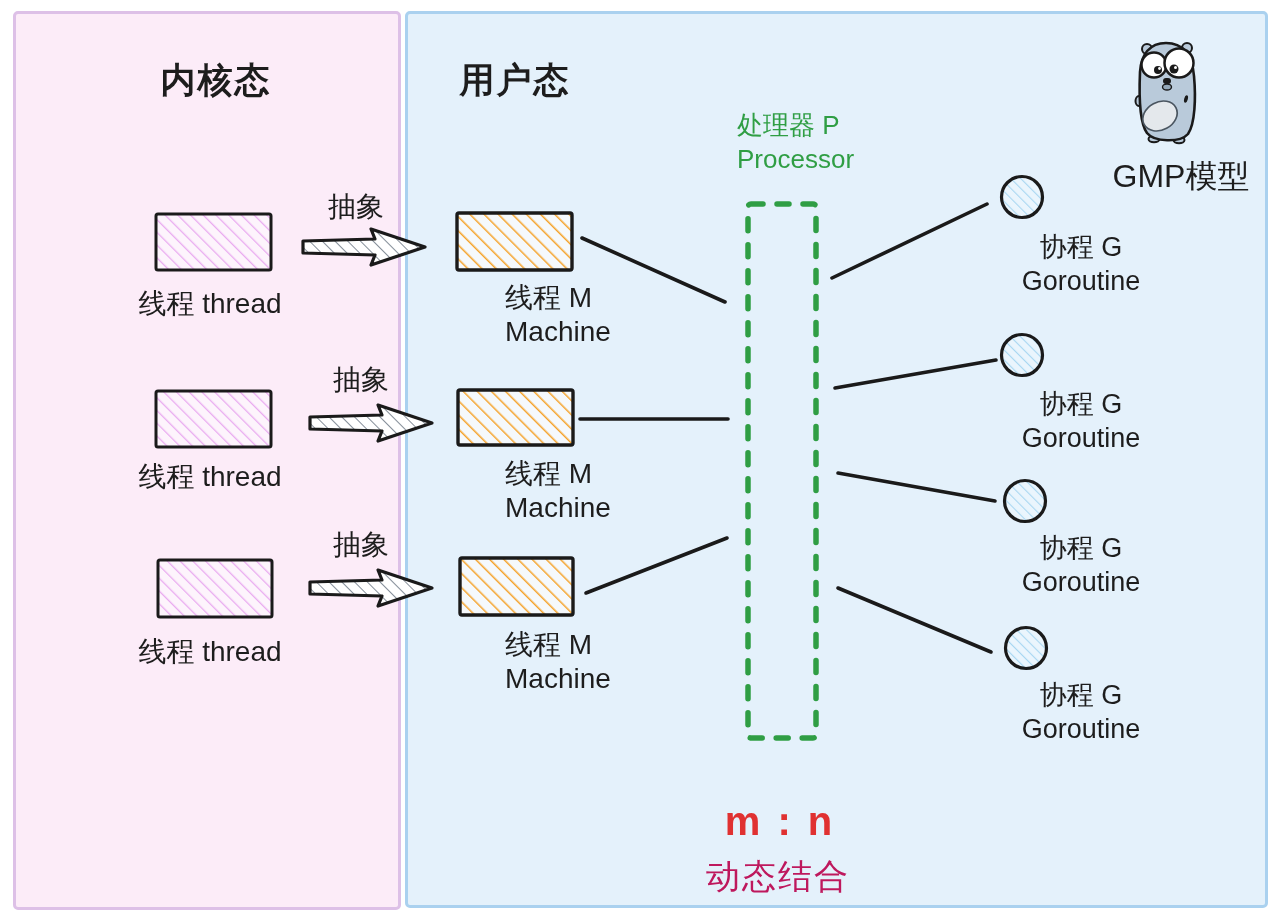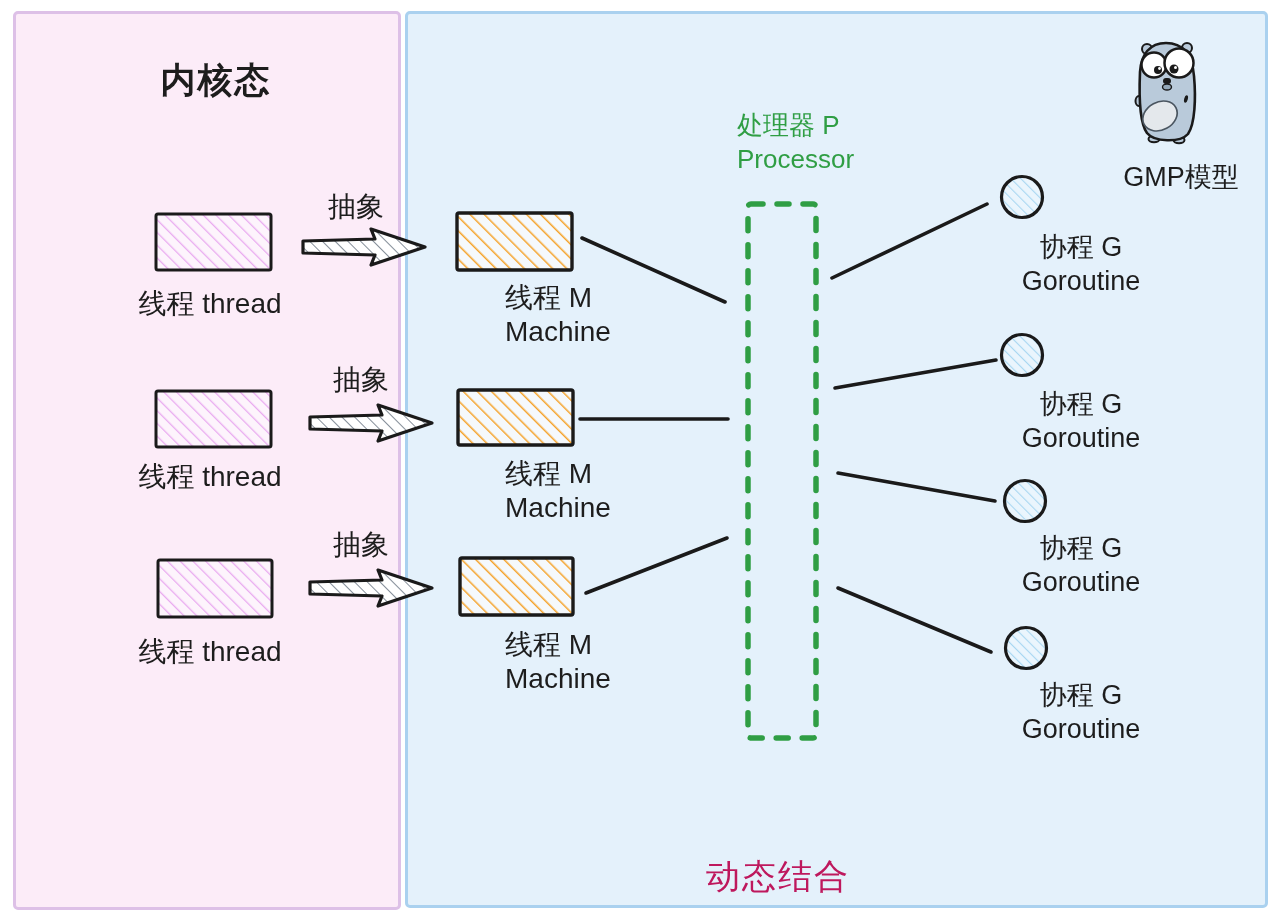--- a/index.html
+++ b/index.html
@@ -13,21 +13,21 @@
   svg.overlay{position:absolute;left:0;top:0;pointer-events:none;}
   .lbl{position:absolute;white-space:nowrap;color:#1d1d1d;}
   .anchor-c{transform:translate(-50%,-50%);text-align:center;}
   .anchor-cx{transform:translateX(-50%);text-align:center;margin-left:48px;}
   .panel-title{font-size:35px;font-weight:600;letter-spacing:2px;}
   .node-label{font-size:28px;}
   .abstract-label{font-size:28px;font-family:Liberation Mono, monospace;}
   .two-line{font-size:28px;line-height:34px;margin-left:28px;}
   .proc-label{font-size:26px;line-height:34px;color:#2f9e44;font-weight:500;}
   .g-label{font-size:27px;line-height:34px;}
-  .gmp-label{font-size:27px;}
+  .gmp-label{font-size:32px;}
   .ratio-formula{font-size:40px;font-weight:700;color:#e03131;letter-spacing:3px;}
   .ratio-caption{font-size:34px;color:#be185d;letter-spacing:2px;}
 </style>
 </head>
 <body>
 
 <div class="stage">
 
   <div class="panel kernel"></div>
   <div class="panel user"></div>
@@ -100,20 +100,21 @@
       <circle cx="27.5" cy="28.5" r="1.4" fill="#ffffff"></circle>
       <circle cx="42" cy="29" r="4.5" fill="#1a1a1a"></circle>
       <circle cx="43.5" cy="27.5" r="1.5" fill="#ffffff"></circle>
       <rect x="31" y="38" width="8" height="6" rx="3" fill="#1a1a1a"></rect>
       <ellipse cx="35" cy="47" rx="4.5" ry="3" fill="#93a7b8" stroke="#1a1a1a" stroke-width="1.4"></ellipse>
       <ellipse cx="54" cy="59" rx="1.8" ry="3.8" transform="rotate(15 54 59)" fill="#1a1a1a"></ellipse>
     </g>
   </svg>
 
   <div class="lbl panel-title anchor-c" style="left:216px;top:80px;">内核态</div>
+  <div class="lbl panel-title anchor-c" style="left:515px;top:80px;">用户态</div>
 
   <div class="lbl node-label anchor-c" style="left:210px;top:304px;">线程 thread</div>
   <div class="lbl node-label anchor-c" style="left:210px;top:477px;">线程 thread</div>
   <div class="lbl node-label anchor-c" style="left:210px;top:652px;">线程 thread</div>
 
   <div class="lbl abstract-label anchor-c" style="left:356px;top:207px;">抽象</div>
   <div class="lbl abstract-label anchor-c" style="left:361px;top:380px;">抽象</div>
   <div class="lbl abstract-label anchor-c" style="left:361px;top:545px;">抽象</div>
 
   <div class="lbl two-line" style="left:477px;top:281px;">
@@ -146,15 +147,16 @@
     <div>协程 G</div>
     <div>Goroutine</div>
   </div>
   <div class="lbl g-label anchor-cx" style="left:1033px;top:678px;">
     <div>协程 G</div>
     <div>Goroutine</div>
   </div>
 
   <div class="lbl gmp-label anchor-c" style="left:1181px;top:177px;">GMP模型</div>
 
+  <div class="lbl ratio-formula anchor-c" style="left:780px;top:821px;">m : n</div>
   <div class="lbl ratio-caption anchor-c" style="left:778px;top:877px;">动态结合</div>
 
 </div>
 
 </body></html>

